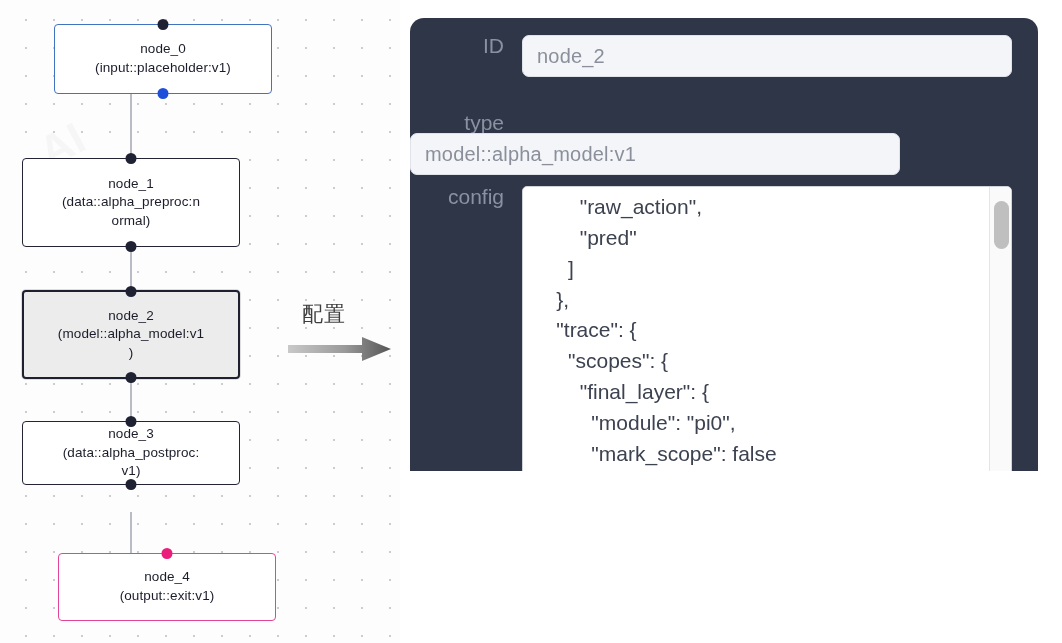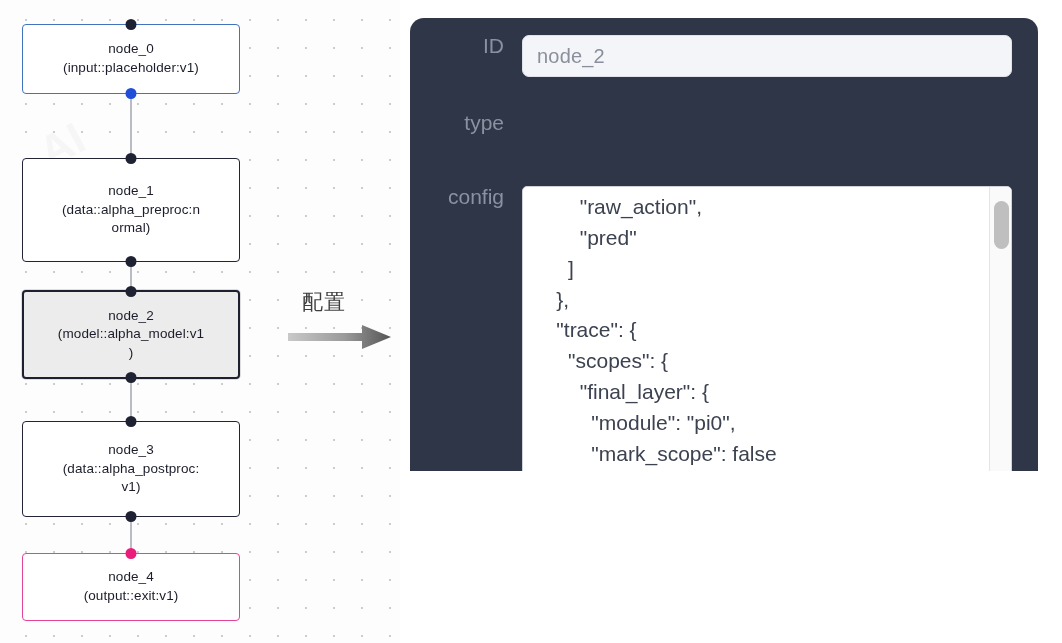--- a/index.html
+++ b/index.html
@@ -47,21 +47,21 @@
     text-align: center;
     color: #1b1d2a;
     font-size: 13.5px;
     line-height: 1.38;
     padding: 4px 8px;
     letter-spacing: .1px;
   }
   .node .node-label { display: block; width: 100%; white-space: pre-line; }
 
   .node.is-input  { border-color: #4273c0; }
-  .node.is-output { border-color: #e3449a; }
+  .node.is-output { border-color: #e3449a; margin-left: 36px; }
   .node.is-selected {
     background: #ececec;
     border-color: #1e2030;
     border-width: 2px;
     box-shadow: 0 0 0 1px rgba(0,0,0,.12);
   }
 
   .handle {
     position: absolute;
     width: 11px; height: 11px;
@@ -72,21 +72,21 @@
     z-index: 4;
   }
   .handle.top    { top: -6px; }
   .handle.bottom { bottom: -6px; }
   .handle.blue   { background: #1f4fd8; }
   .handle.pink   { background: #ea1d7c; }
 
   
   #transition {
     position: absolute;
-    left: 288px; top: 288px;
+    left: 288px; top: 300px;
     width: 110px; height: 70px;
   }
   #transition .t-label {
     position: absolute;
     left: 14px; top: 0;
     font-size: 21px;
     color: #3e3e3e;
     font-family: "DejaVu Sans", sans-serif;
     letter-spacing: 1px;
   }
@@ -213,44 +213,44 @@
   <div id="flow-canvas">
 
     <div class="wm" style="left:40px; top:120px;">AI</div>
     <div class="wm" style="left:150px; top:430px;">AI</div>
 
     <div class="edge" style="top:93px;  height:66px;"></div>
     <div class="edge" style="top:246px; height:46px;"></div>
     <div class="edge" style="top:378px; height:43px;"></div>
     <div class="edge" style="top:512px; height:41px;"></div>
 
-    <div class="node is-input" style="top:24px; height:70px;">
+    <div class="node is-input" style="top:24px; height:70px;margin-left:32px;">
       <span class="node-label">node_0
 (input::placeholder:v1)</span>
       <span class="handle top"></span>
       <span class="handle bottom blue"></span>
     </div>
 
-    <div class="node" style="top:158px; height:104px;">
+    <div class="node" style="top:158px; height:89px;">
       <span class="node-label">node_1
 (data::alpha_preproc:n
 ormal)</span>
       <span class="handle top"></span>
       <span class="handle bottom"></span>
     </div>
 
     <div class="node is-selected" style="top:290px; height:89px;">
       <span class="node-label">node_2
 (model::alpha_model:v1
 )</span>
       <span class="handle top"></span>
       <span class="handle bottom"></span>
     </div>
 
-    <div class="node" style="top:421px; height:96px;">
+    <div class="node" style="top:421px; height:64px;">
       <span class="node-label">node_3
 (data::alpha_postproc:
 v1)</span>
       <span class="handle top"></span>
       <span class="handle bottom"></span>
     </div>
 
     <div class="node is-output" style="top:553px; height:68px;">
       <span class="node-label">node_4
 (output::exit:v1)</span>
@@ -279,20 +279,21 @@
 
     <div class="wm" style="left:160px; top:190px; color:rgba(255,255,255,0.025);">AI</div>
 
     <div class="field-row" id="row-id">
       <div class="field-label">ID</div>
       <div class="text-input">node_2</div>
     </div>
 
     <div class="field-row" id="row-type">
       <div class="field-label">type</div>
+      <div class="text-input">model::alpha_model:v1</div>
     </div>
 
     <div class="field-row" id="row-config">
       <div class="field-label">config</div>
       <div class="config-box">
         <div class="config-text">        "raw_action",
         "pred"
       ]
     },
     "trace": {

